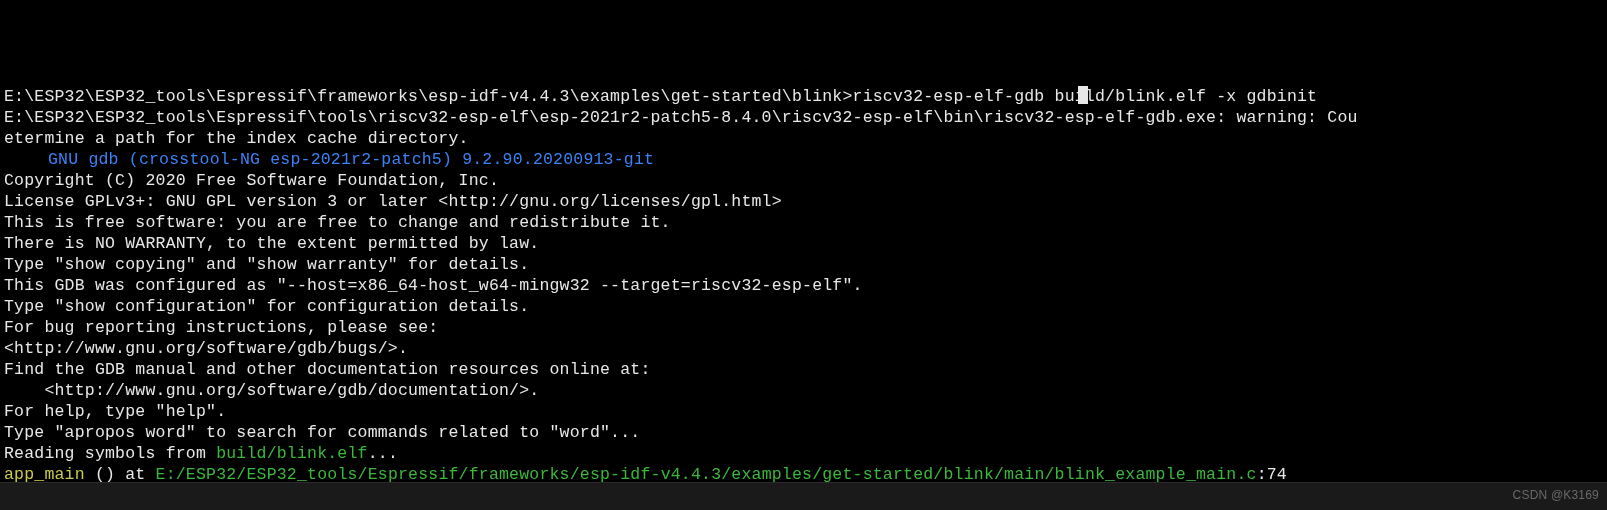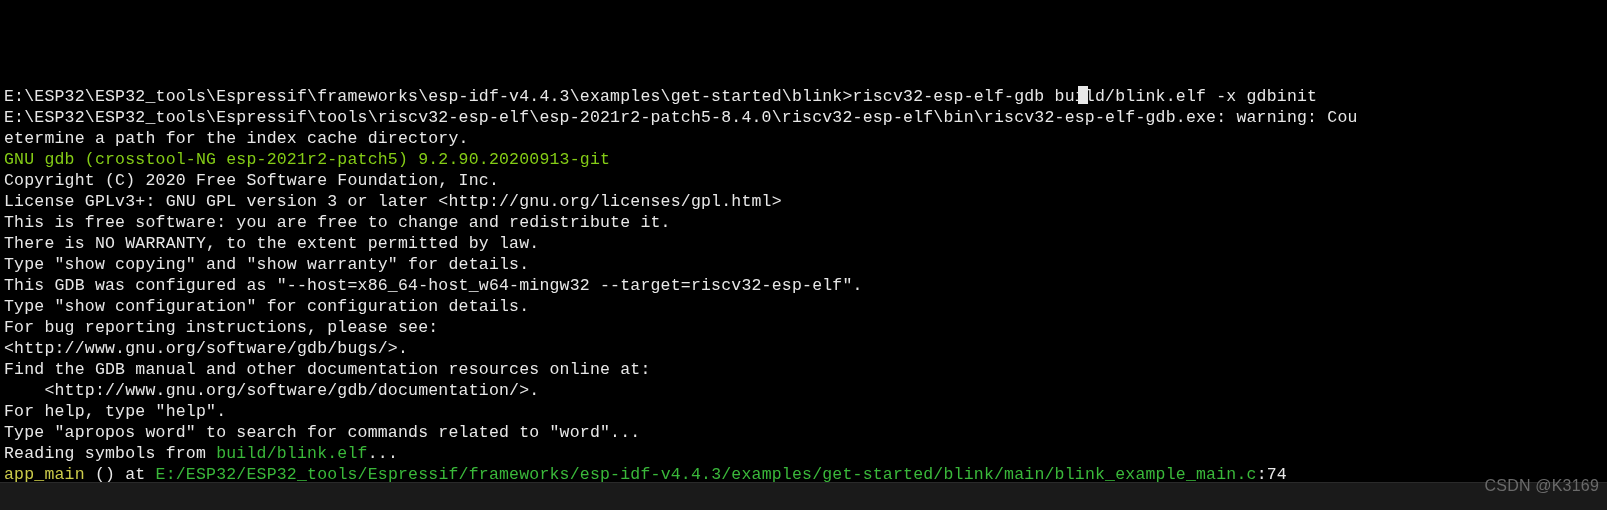--- a/index.html
+++ b/index.html
@@ -21,44 +21,45 @@
       white-space: pre;
       letter-spacing: 0.2px;
     }
     .line {
       display: block;
     }
     .white {
       color: #e8e8e8;
     }
     .magenta {
-      color: #84cc16;
+      color: #3b82f6;
+      margin-left: 44px;
     }
     .green {
       color: #3ab83a;
       text-align: right;
     }
     .yellow {
       color: #cccc4a;
     }
     .cursor {
       display: inline-block;
       width: 10px;
       height: 18px;
       background: #e8e8e8;
       position: absolute;
       top: 86px;
       left: 1078px;
     }
     .watermark {
       position: absolute;
-      bottom: 14px;
+      bottom: 4px;
       right: 8px;
       color: #6a6a6a;
-      font-size: 16px;
+      font-size: 12px;
       font-family: Arial, sans-serif;
     }
     .bottom-bar {
       position: absolute;
       bottom: 0;
       left: 0;
       right: 0;
       height: 28px;
       background: #1a1a1a;
       border-top: 1px solid #2a2a2a;

